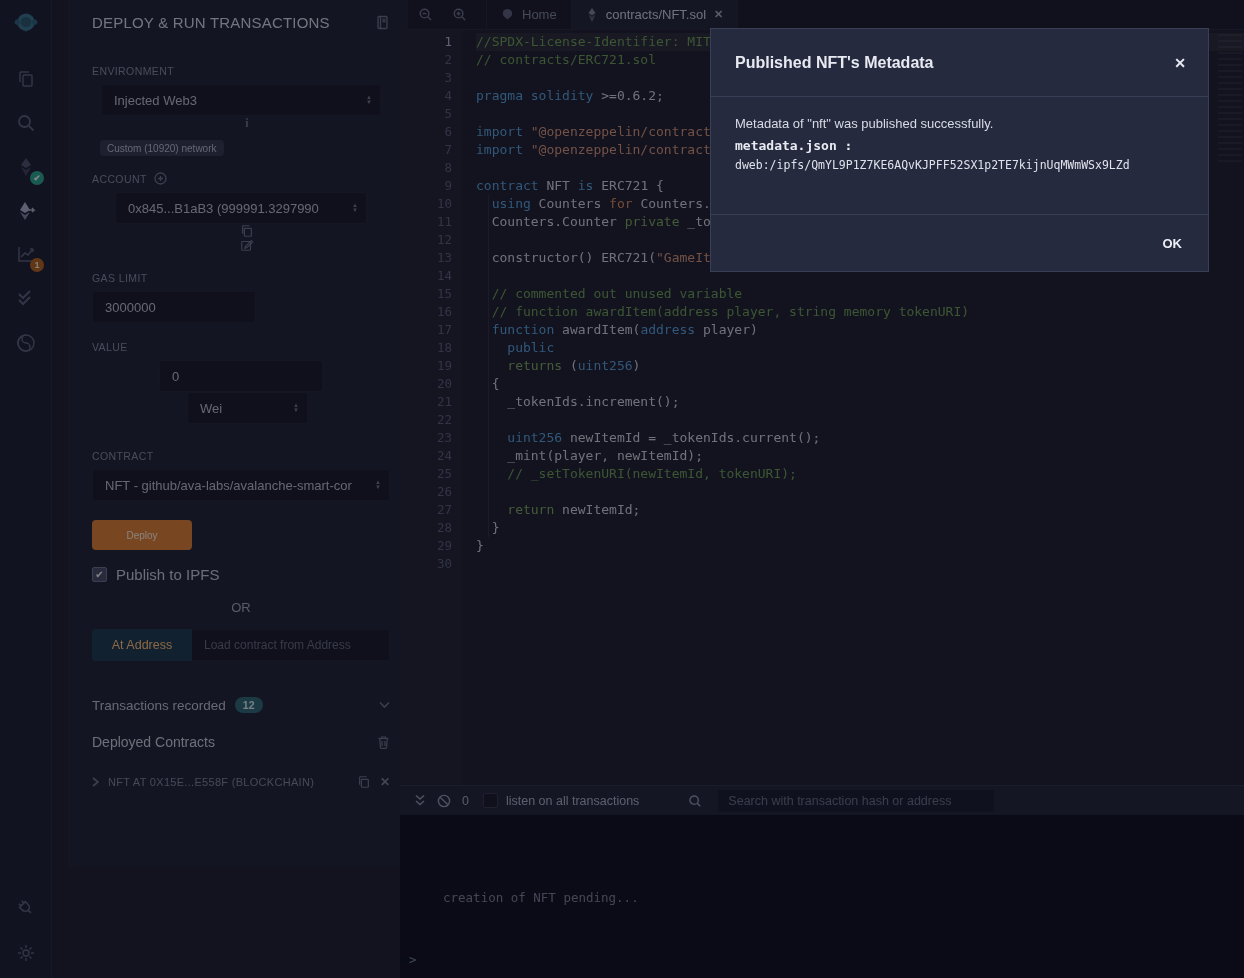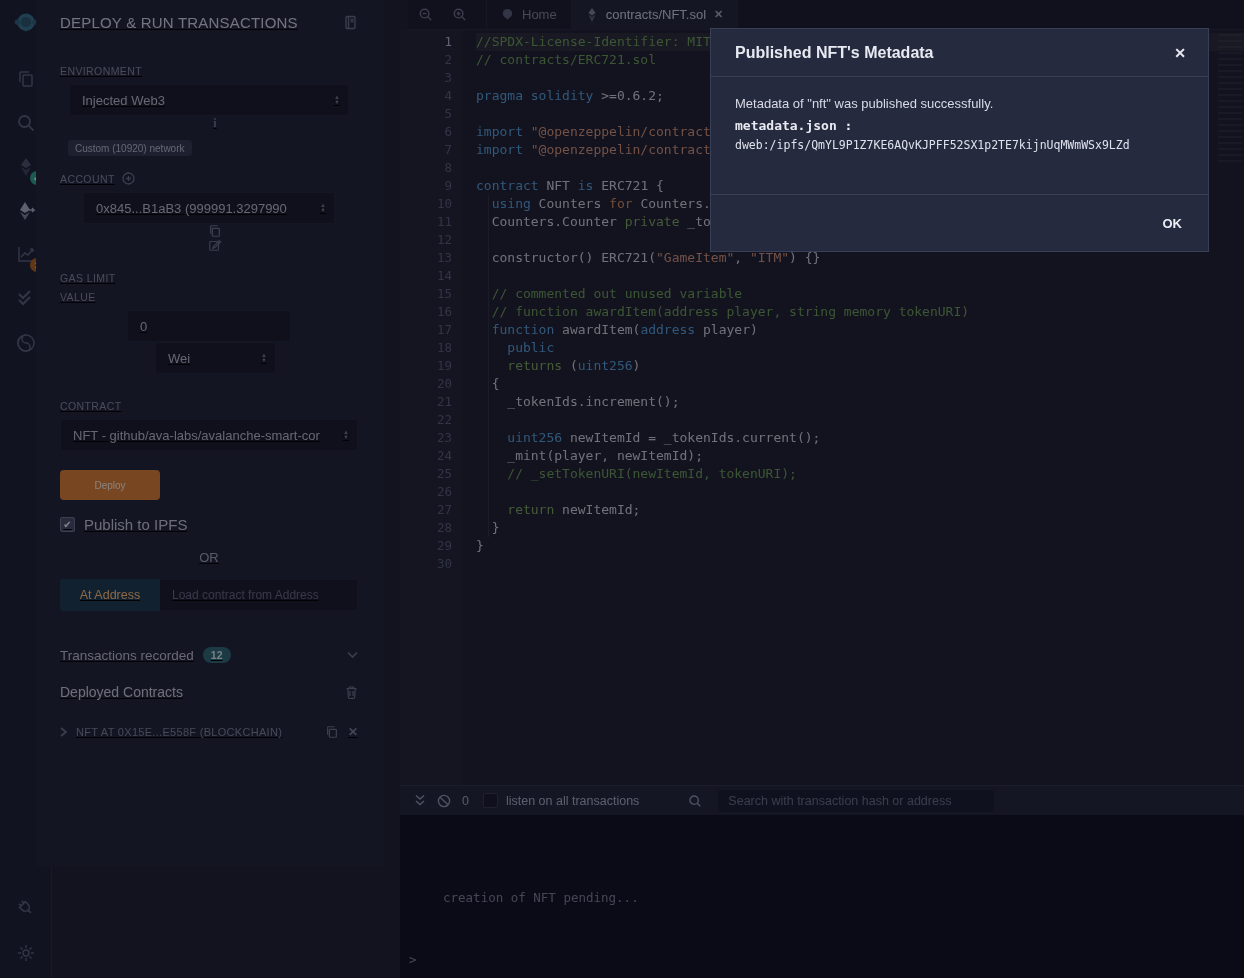--- a/index.html
+++ b/index.html
@@ -14,22 +14,22 @@
              display:flex; align-items:center; justify-content:center; color:#5a5e78; }
   .ib-icon svg { display:block; }
   .ib-icon.active { color:#a7abc4; }
   .ib-badge { position:absolute; right:-5px; bottom:-5px; width:14px; height:14px;
               border-radius:50%; font-size:8.5px; color:#eaf2ef; display:flex;
               align-items:center; justify-content:center; font-weight:bold; }
   .ib-badge.green { background:#2aa38b; }
   .ib-badge.orange { background:#b0611f; color:#f4e7d6; }
 
   
-  .side-panel { position:absolute; left:36px; top:0; width:348px; height:866px;
-                background:#222437; padding:14px 26px 0 24px; z-index:1;text-decoration:underline; }
+  .side-panel { position:absolute; left:68px; top:0; width:348px; height:866px;
+                background:#222437; padding:14px 26px 0 24px; z-index:1; }
   .panel-header { display:flex; align-items:center; justify-content:space-between; margin-bottom:34px; }
   .panel-title { font-size:15px; font-weight:400; color:#cdd0de; letter-spacing:.2px; }
   .icon-btn { color:#6a6e86; display:inline-flex; align-items:center; justify-content:center; }
   .lbl { font-size:10.5px; color:#83869c; letter-spacing:.4px; margin-bottom:7px;
          display:flex; align-items:center; gap:7px; }
   .select, .tb-input, .panel-input { background:#191b28; border:1px solid #23263a;
          border-radius:3px; color:#b6b8c7; font-size:13px; }
   .select { height:32px; display:flex; align-items:center; padding:0 8px 0 12px;
             overflow:hidden; white-space:nowrap; position:relative; }
   .select .sel-text { flex:1; overflow:hidden; white-space:nowrap; }
@@ -104,21 +104,21 @@
               background:#1b1d2e; }
   .terminal { position:absolute; left:0; top:815px; width:844px; height:163px; background:#101221;
               font:12.5px/18px "DejaVu Sans Mono", monospace; }
   .t-log { position:absolute; left:43px; top:74px; color:#787d92; }
   .t-prompt { position:absolute; left:9px; bottom:9px; color:#6f7f95; }
 
   
   .dim-overlay { position:absolute; inset:0; background:rgba(4,5,12,.45); z-index:5; }
   .modal { position:absolute; left:710px; top:28px; width:499px; background:#262a3e;
            border:1px solid #3a3f58; z-index:6; color:#dfe2ec; }
-  .modal-header { height:48px; display:flex; align-items:center; justify-content:space-between;
+  .modal-header { height:68px; display:flex; align-items:center; justify-content:space-between;
                   padding:0 22px 0 24px; border-bottom:1px solid #3a3f58; }
   .modal-title { font-size:16px; font-weight:bold; color:#e8eaf2; }
   .modal-close { font-size:14px; font-weight:bold; color:#e8eaf2; cursor:pointer; }
   .modal-body { height:118px; padding:19px 24px; border-bottom:1px solid #3a3f58; font-size:13px; }
   .mb-line1 { margin-bottom:7px; color:#d8dbe6; }
   .mb-file { font:bold 13px "DejaVu Sans Mono", monospace; color:#e9ebf3; margin-bottom:5px; }
   .mb-link { font:11.5px "DejaVu Sans Mono", monospace; color:#dfe2ec; }
   .modal-footer { height:56px; display:flex; align-items:center; justify-content:flex-end;
                   padding-right:26px; }
   .ok-btn { background:none; border:none; color:#eceef5; font-size:13px; font-weight:bold;
@@ -249,20 +249,21 @@
       </span>
       <span class="icon-btn" style="margin-left:12px;">
         <svg width="14" height="14" viewBox="0 0 16 16" fill="none" stroke="currentColor" stroke-width="1.3">
             <rect x="2" y="4" width="10" height="10" rx="1"></rect>
             <path d="M6 10 L13 3 l1.5 1.5 L8 11 l-2.5 .8 z"></path>
           </svg>
       </span>
     </div>
 
     <div class="lbl">GAS LIMIT</div>
+    <input class="panel-input" style="margin-bottom: 18px;" value="3000000">
 
     <div class="lbl">VALUE</div>
     <div class="row" style="margin-bottom:26px;">
       <input class="panel-input" value="0" style="">
       <div class="select" style="width:121px;margin-left:13px;">
         <span class="sel-text">Wei</span>
         <span class="updown">
             <span>▲</span>
             <span>▼</span>
           </span>

